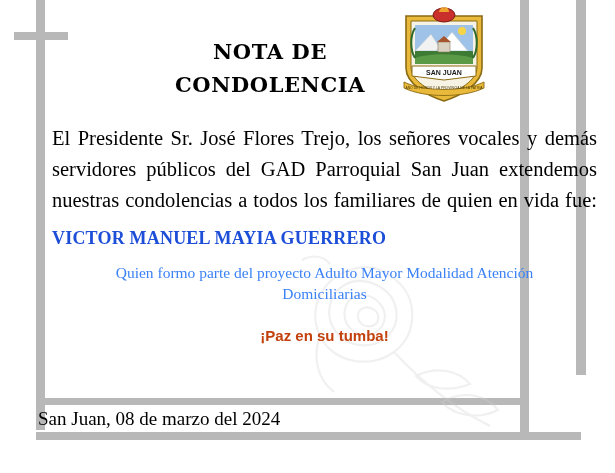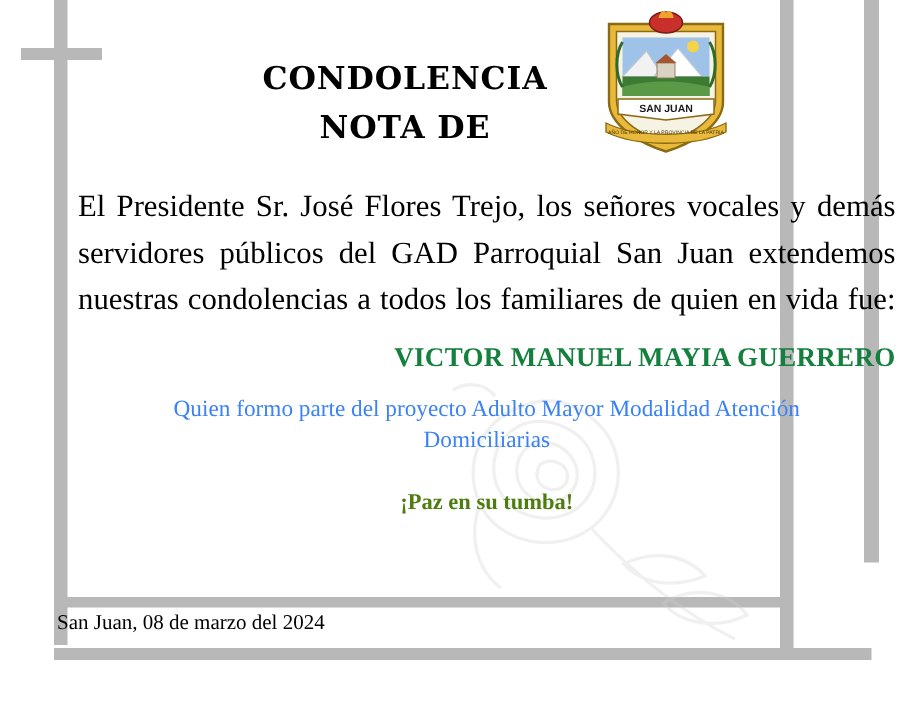--- a/index.html
+++ b/index.html
@@ -116,51 +116,51 @@
     font-family: "Liberation Serif", serif;
     font-size: 20.5px;
     line-height: 1.52;
     color: #000000;
     text-align: justify;
     text-align-last: justify;
     margin: 0;
   }
   .deceased-name {
     margin: 12px 0 0 0;
-    text-align: right;
+    text-align: left;
     font-family: "Liberation Serif", serif;
     font-weight: bold;
     font-size: 18px;
     letter-spacing: 0.2px;
-    color: #15803d;
+    color: #1d4ed8;
   }
   .project-line {
     margin: 14px 0 0 0;
     text-align: center;
     font-family: "Liberation Serif", serif;
     font-size: 15.5px;
     line-height: 1.35;
     color: #3b82f6;
     padding: 0 30px;
   }
   .peace-line {
     margin: 22px 0 0 0;
     text-align: center;
-    font-family: Liberation Serif, serif;
+    font-family: Liberation Sans, sans-serif;
     font-weight: bold;
     font-size: 15px;
-    color: #4d7c0f;
+    color: #c2410c;
   }
 
   .place-date {
     position: absolute;
     left: 38px;
     top: 408px;
     font-family: "Liberation Serif", serif;
-    font-size: 14px;
+    font-size: 19px;
     color: #000000;
   }
 </style>
 </head>
 <body>
 
 <div class="card">
 
   <div class="bar bar-left-v"></div>
   <div class="bar bar-cross-h"></div>
@@ -178,22 +178,22 @@
       <path d="M104 112 C130 140 160 166 200 186"></path>
       <path d="M126 136 C146 126 168 130 180 144 C160 152 138 150 126 136 Z"></path>
       <path d="M152 162 C172 150 196 154 208 170 C188 180 164 176 152 162 Z"></path>
       <path d="M30 96 C22 118 28 140 44 152"></path>
       <path d="M12 20 C22 14 34 16 40 24"></path>
     </g>
   </svg>
 
   <div class="header">
     <div class="title">
+      <div>NOTA DE</div>
       <div>CONDOLENCIA</div>
-      <div>NOTA DE</div>
     </div>
 
     <svg class="crest" viewBox="0 0 92 100">
 
       <path d="M8 10 L84 10 L84 62 C84 78 62 90 46 95 C30 90 8 78 8 62 Z" fill="#e8b93a" stroke="#8a6a12" stroke-width="1.6"></path>
       <path d="M13 15 L79 15 L79 61 C79 75 60 85 46 89 C32 85 13 75 13 61 Z" fill="#f7f3e4" stroke="#8a6a12" stroke-width="1"></path>
 
       <ellipse cx="46" cy="9" rx="11" ry="7" fill="#c9302c" stroke="#7a1a17" stroke-width="1"></ellipse>
       <path d="M41 6 C42 1 46 0 46 3 C46 0 51 1 51 6 Z" fill="#f0a32a"></path>
 

